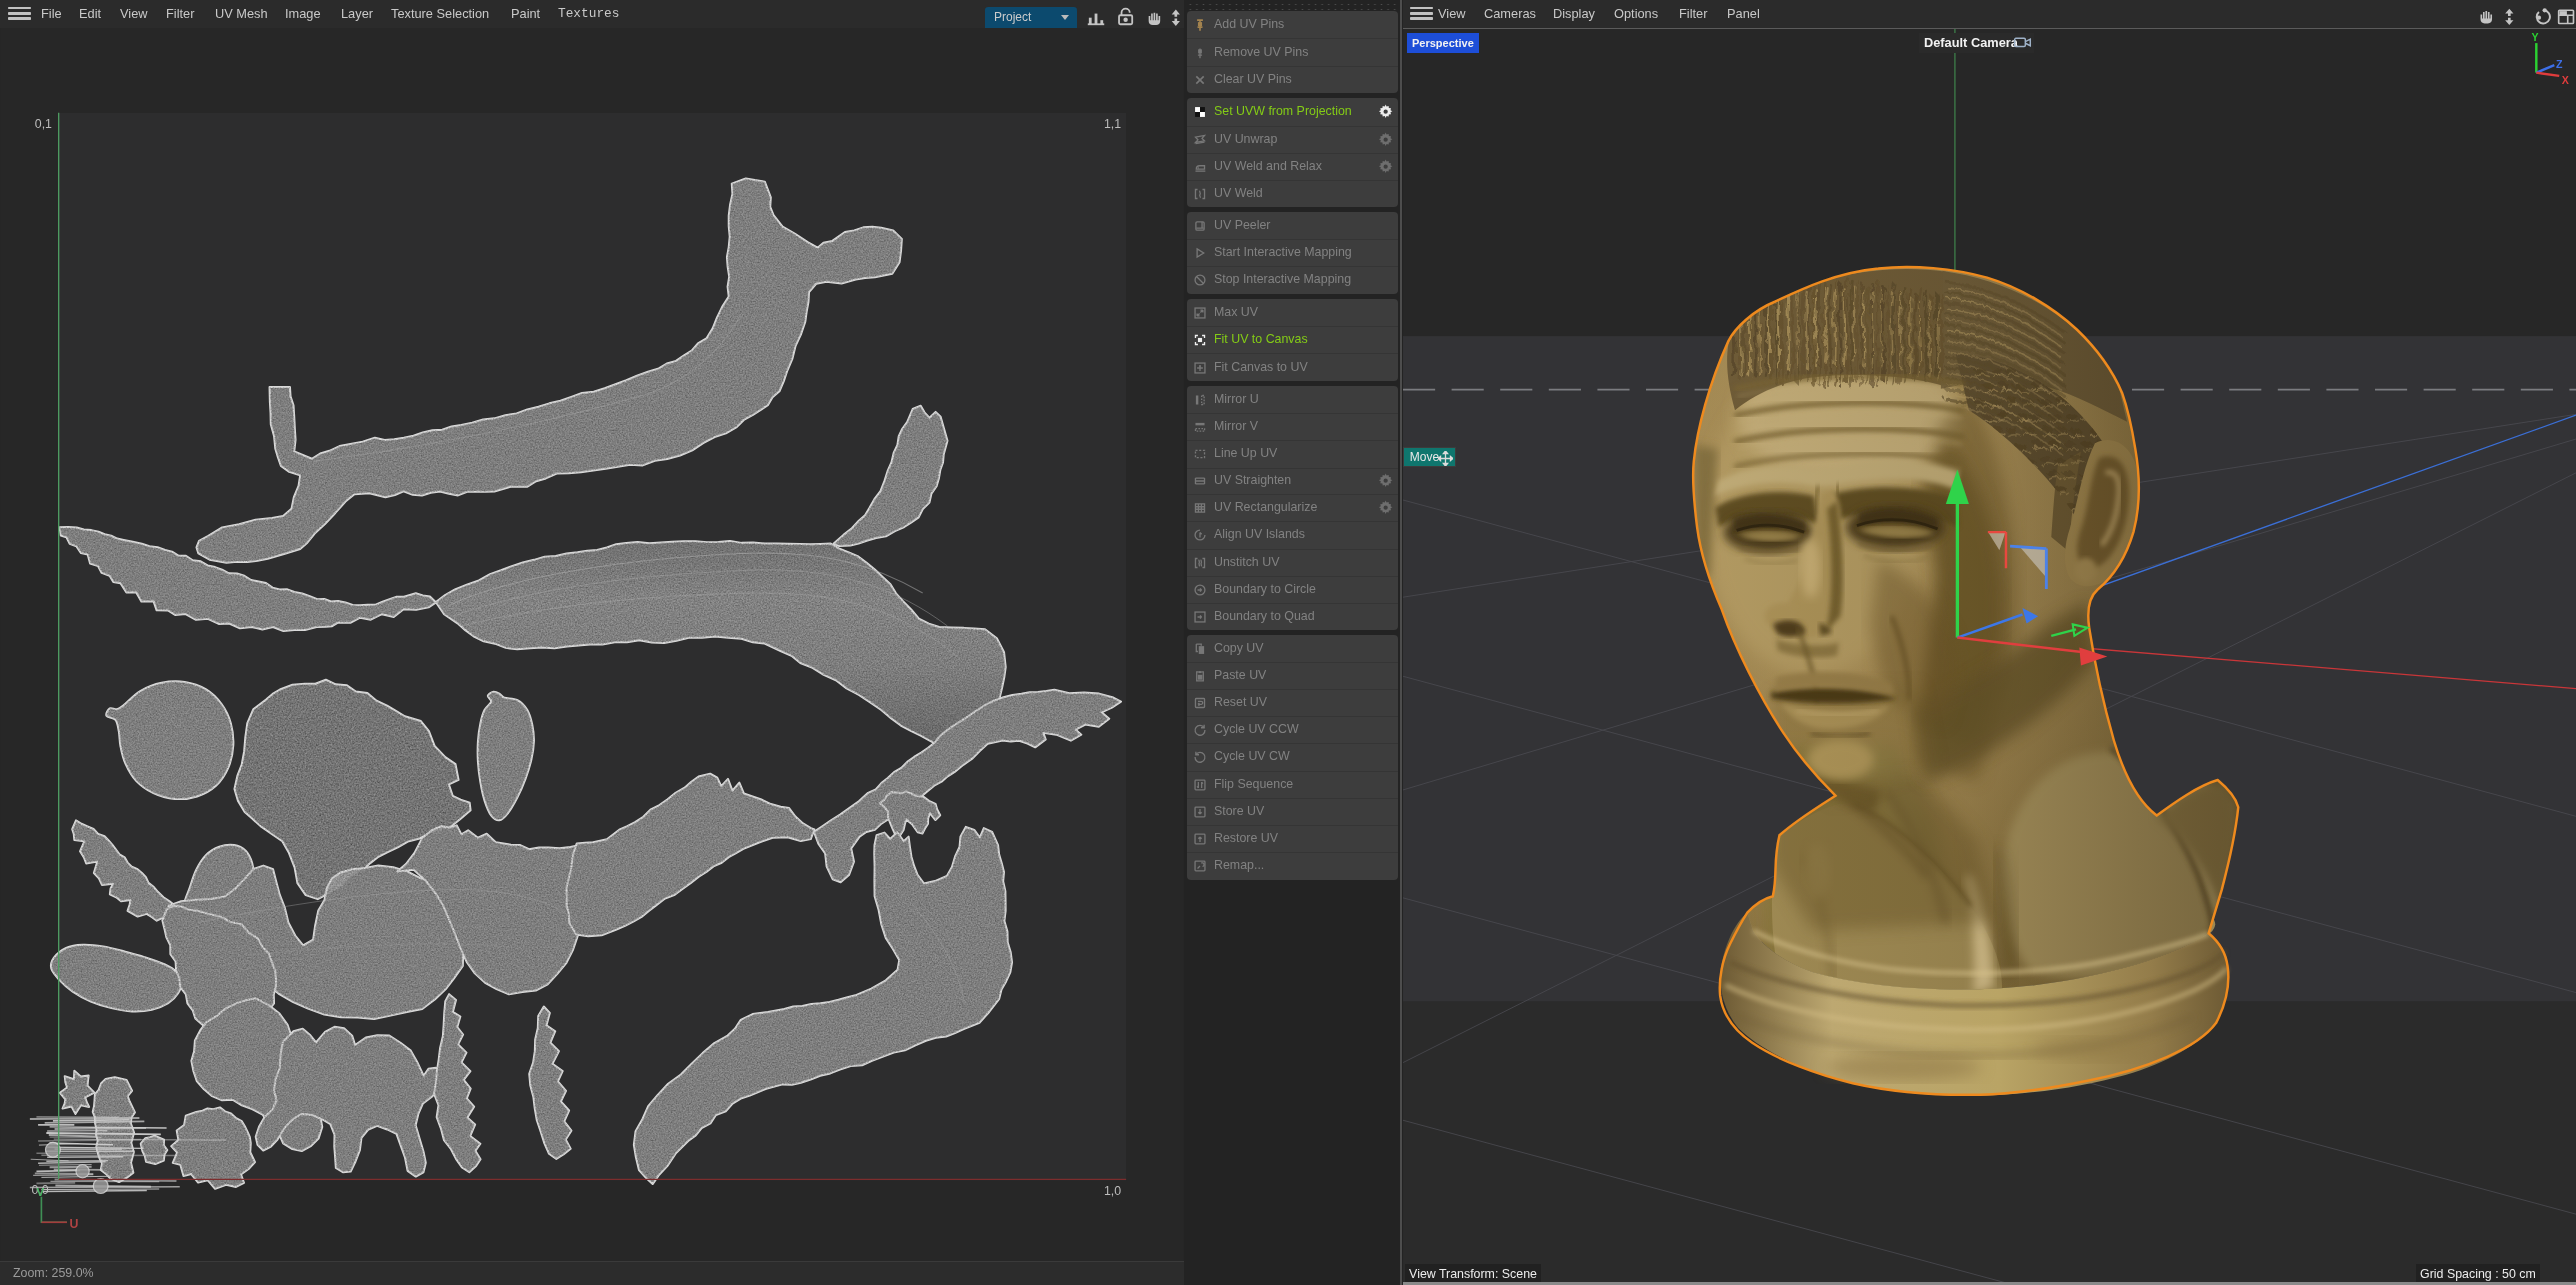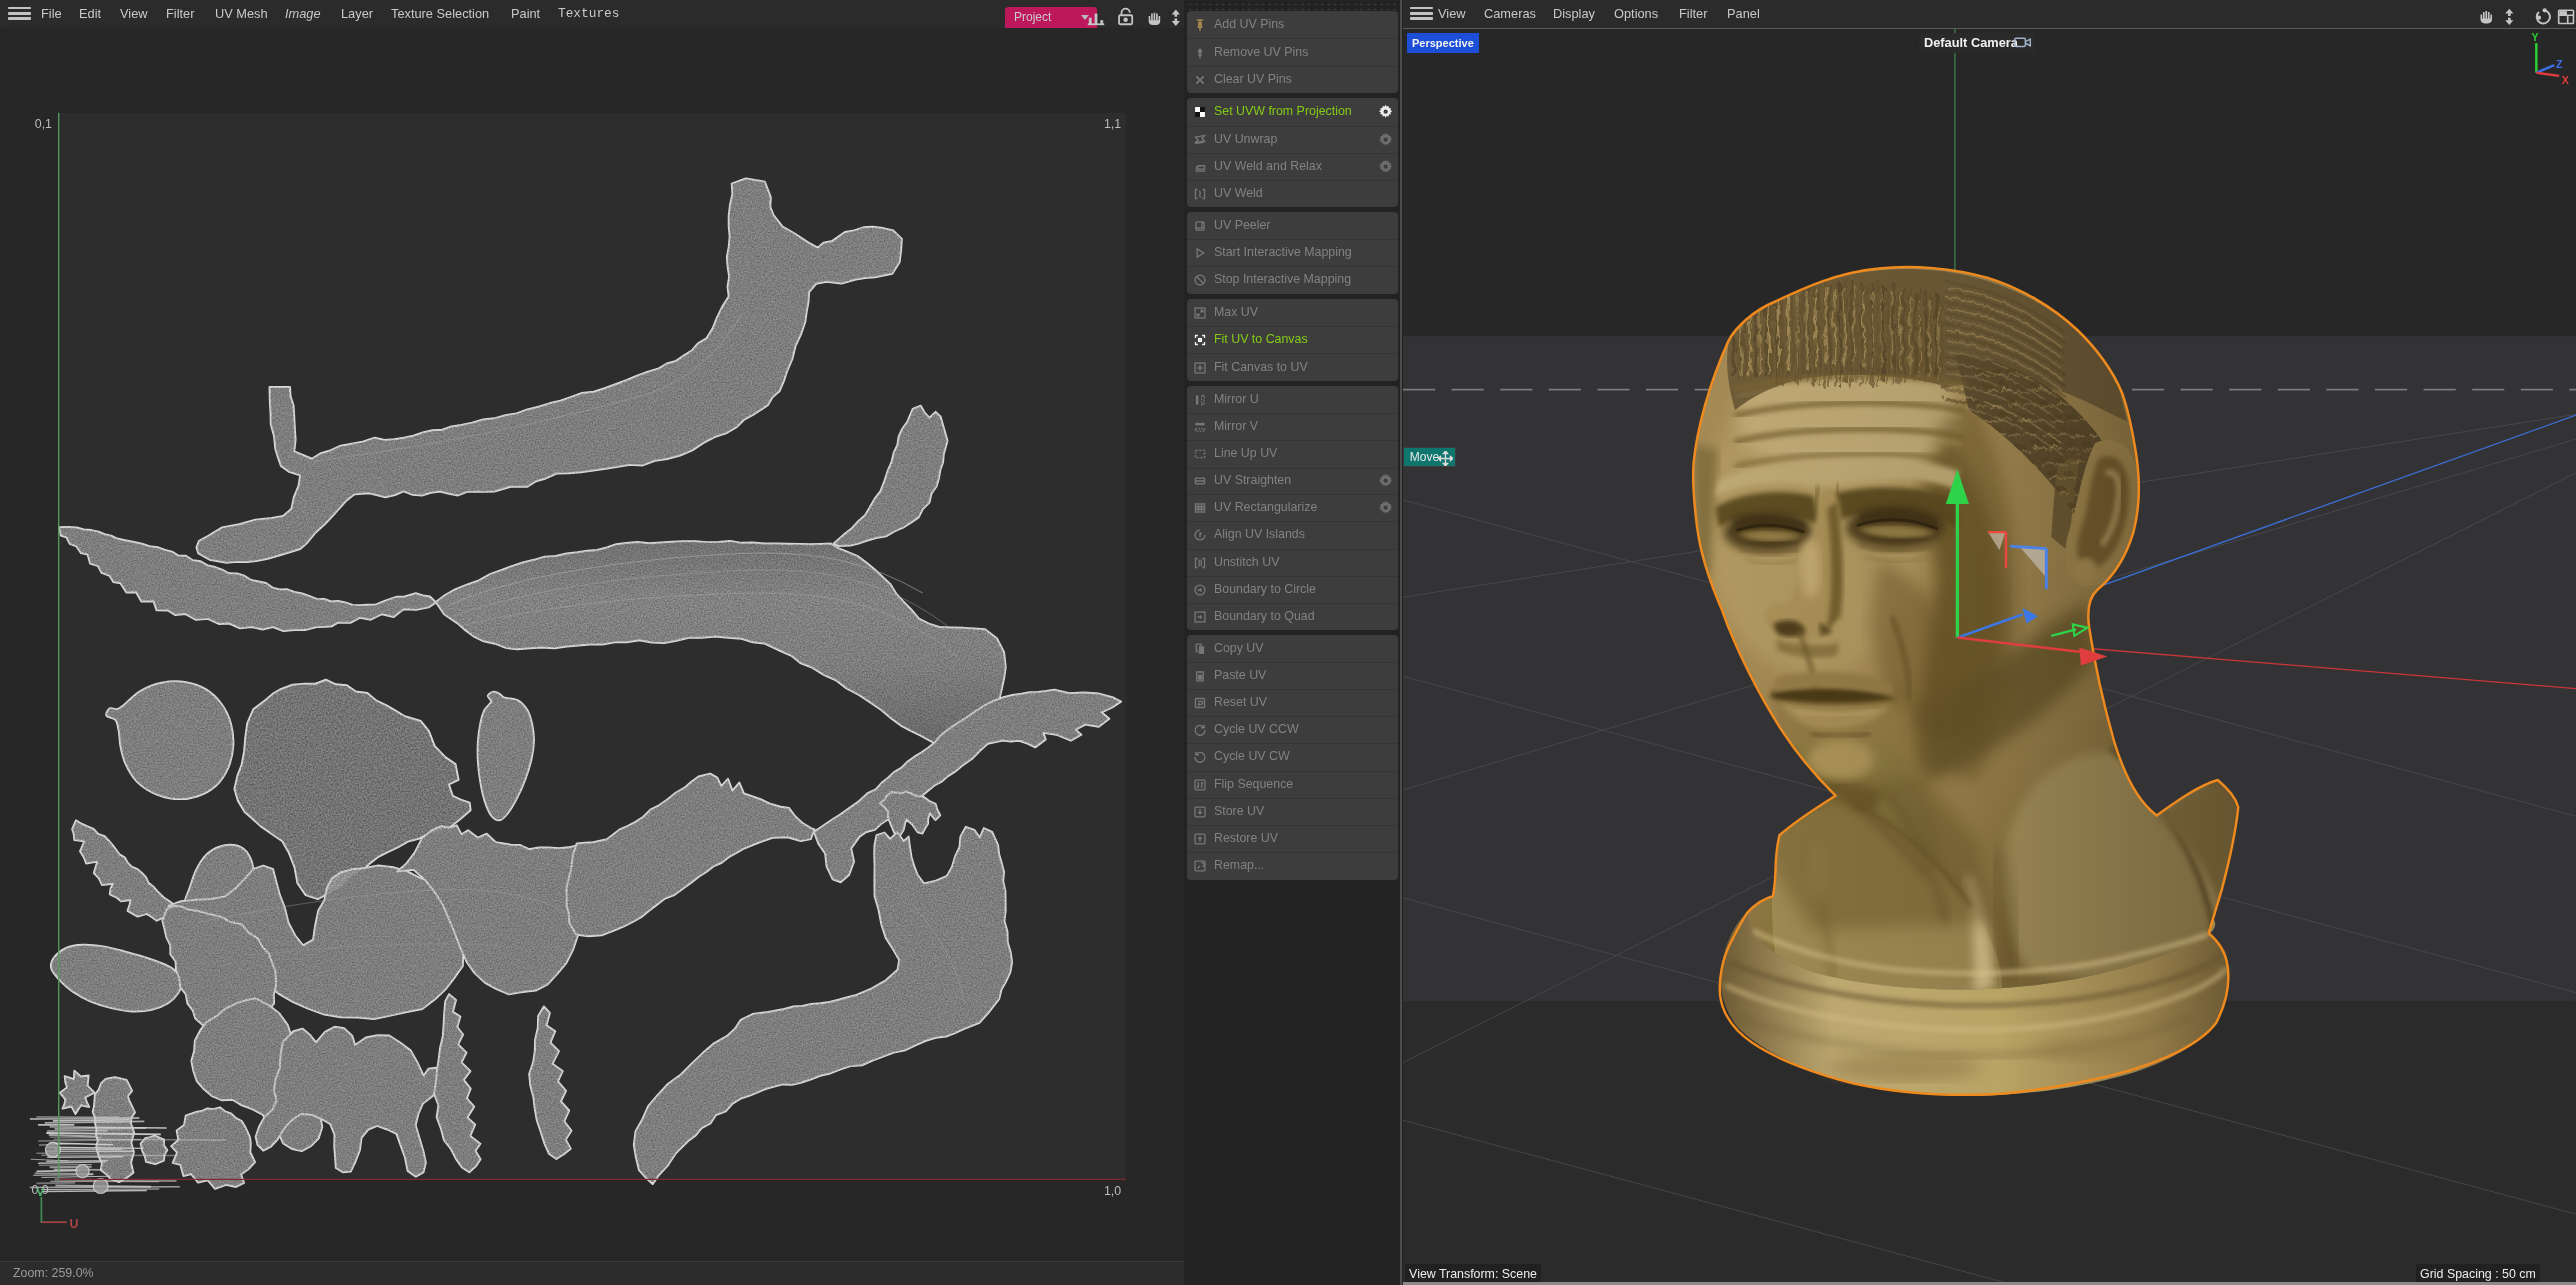--- a/index.html
+++ b/index.html
@@ -6,22 +6,22 @@
   html,body { width:2576px; height:1285px; overflow:hidden; background:#262626;
     font-family:"Liberation Sans", sans-serif; }
   .abs { position:absolute; }
   
   #leftbar { left:0; top:0; width:1184px; height:28px; background:#2b2b2b; }
   .menu { position:absolute; top:0; height:28px; line-height:28px; font-size:12.8px; color:#c9c9c9; }
   .burger { position:absolute; top:6.6px; width:25.5px; height:14px; }
   .burger i { position:absolute; left:0; width:23px; height:2.8px; background:#c2c2c2; border-radius:0.8px; }
   #uvtitle { left:8.2px; top:30.5px; width:113px; height:21.4px; background:#363636; color:#dedede;
      font-size:12.4px; font-weight:bold; line-height:21.4px; padding-left:5.8px; }
-  #projbox { left:985px; top:6.6px; width:92px; height:26px; background:#be185d; border-radius:3.3px;
-     color:#ccc; font-size:12px; line-height:20.6px; padding-left:9px;margin-left:20px; }
+  #projbox { left:985px; top:6.6px; width:92px; height:26px; background:#0c4a6e; border-radius:3.3px;
+     color:#ccc; font-size:12px; line-height:20.6px; padding-left:9px; }
   #projbox:after { content:""; position:absolute; right:8.2px; top:8.2px; border-left:4.5px solid transparent;
      border-right:4.5px solid transparent; border-top:5.4px solid #bbb; }
   #zoomlbl { left:13px; top:1266px; color:#9b9b9b; font-size:12.4px; }
   #statline { left:0; top:1261px; width:1402px; height:0.8px; background:#3a3a3a; }
   #statbg { left:0; top:1262px; width:1402px; height:23px; background:#2c2c2c; }
   
   #midcol { left:1184px; top:0; width:219px; height:1285px; background:#232323; }
   #dots { left:1187px; top:1.6px; width:211px; height:10px;
      background-image: radial-gradient(#4e4e4e 0.8px, transparent 1px); background-size:6.6px 5px; }
   #divider { left:1400px; top:0; width:1.6px; height:1285px; background:#4d4d4d; }
@@ -53,21 +53,21 @@
   <div class="burger" style="left:8.2px;">
     <i style="top:0"></i>
     <i style="top:5.4px"></i>
     <i style="top:10.7px"></i>
   </div>
   <div class="menu" style="left:41px;">File</div>
   <div class="menu" style="left:79px;">Edit</div>
   <div class="menu" style="left:120px;">View</div>
   <div class="menu" style="left:166px;">Filter</div>
   <div class="menu" style="left:215px;">UV Mesh</div>
-  <div class="menu" style="left:285px;font-style:italic;">Image</div>
+  <div class="menu" style="left:285px;">Image</div>
   <div class="menu" style="left:341px;">Layer</div>
   <div class="menu" style="left:391px;">Texture Selection</div>
   <div class="menu" style="left:511px;">Paint</div>
   <div class="menu" style="left:558px;font-family:Liberation Mono, monospace;">Textures</div>
   <div class="abs" id="projbox">Project</div>
   <svg class="abs" style="left:1086px;top:6.6px" width="99" height="21.4" viewBox="0 0 120 26">
     <g stroke="#c4c4c4" stroke-width="2.2" fill="none">
       <path d="M2 21 h20"></path>
       <path d="M5 21 v-8" stroke-width="3.4"></path>
       <path d="M12 21 v-13" stroke-width="3.4"></path>

